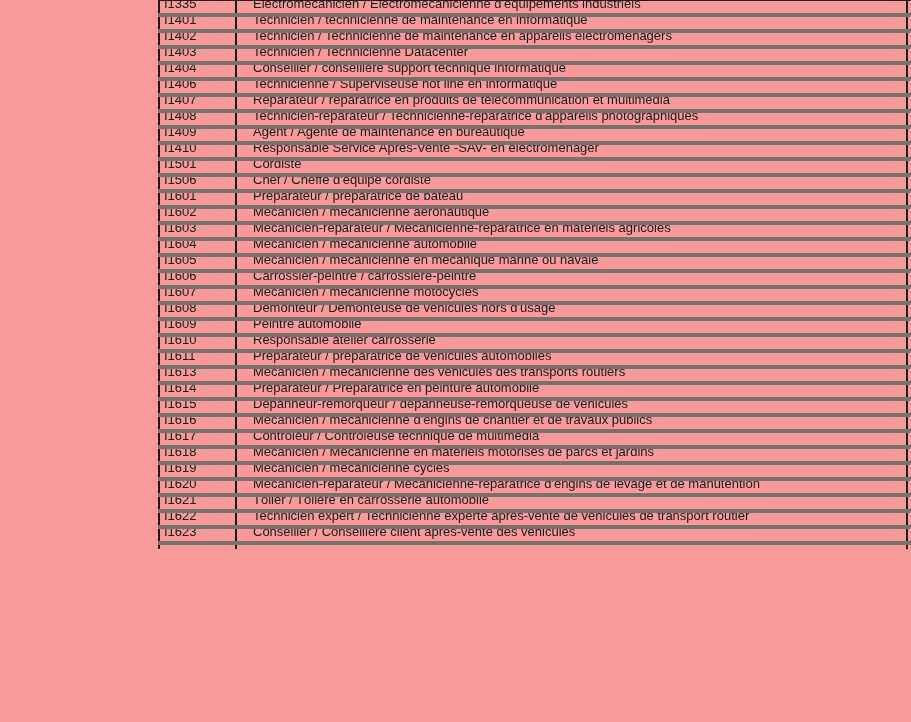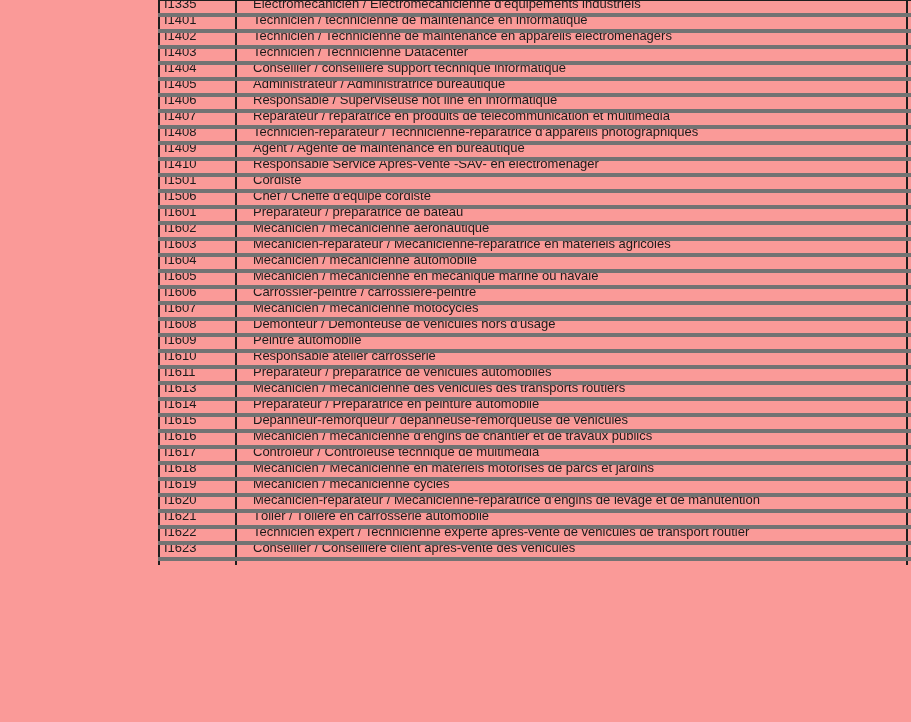--- a/index.html
+++ b/index.html
@@ -92,29 +92,24 @@
     <div class="cell cell-label">Technicien / Technicienne Datacenter</div>
     <div class="cell cell-stub"></div>
   </div>
 
   <div class="table-row">
     <div class="cell cell-code">I1404</div>
     <div class="cell cell-label">Conseiller / conseillère support technique informatique</div>
     <div class="cell cell-stub"></div>
   </div>
 
-  <div class="table-row">
-    <div class="cell cell-code">I1405</div>
-    <div class="cell cell-label">Administrateur / Administratrice bureautique</div>
-    <div class="cell cell-stub"></div>
-  </div>
 
   <div class="table-row">
     <div class="cell cell-code">I1406</div>
-    <div class="cell cell-label">Responsable / Superviseuse hot line en informatique</div>
+    <div class="cell cell-label">Technicienne / Superviseuse hot line en informatique</div>
     <div class="cell cell-stub"></div>
   </div>
 
   <div class="table-row">
     <div class="cell cell-code">I1407</div>
     <div class="cell cell-label">Réparateur / réparatrice en produits de télécommunication et multimédia</div>
     <div class="cell cell-stub"></div>
   </div>
 
   <div class="table-row">

